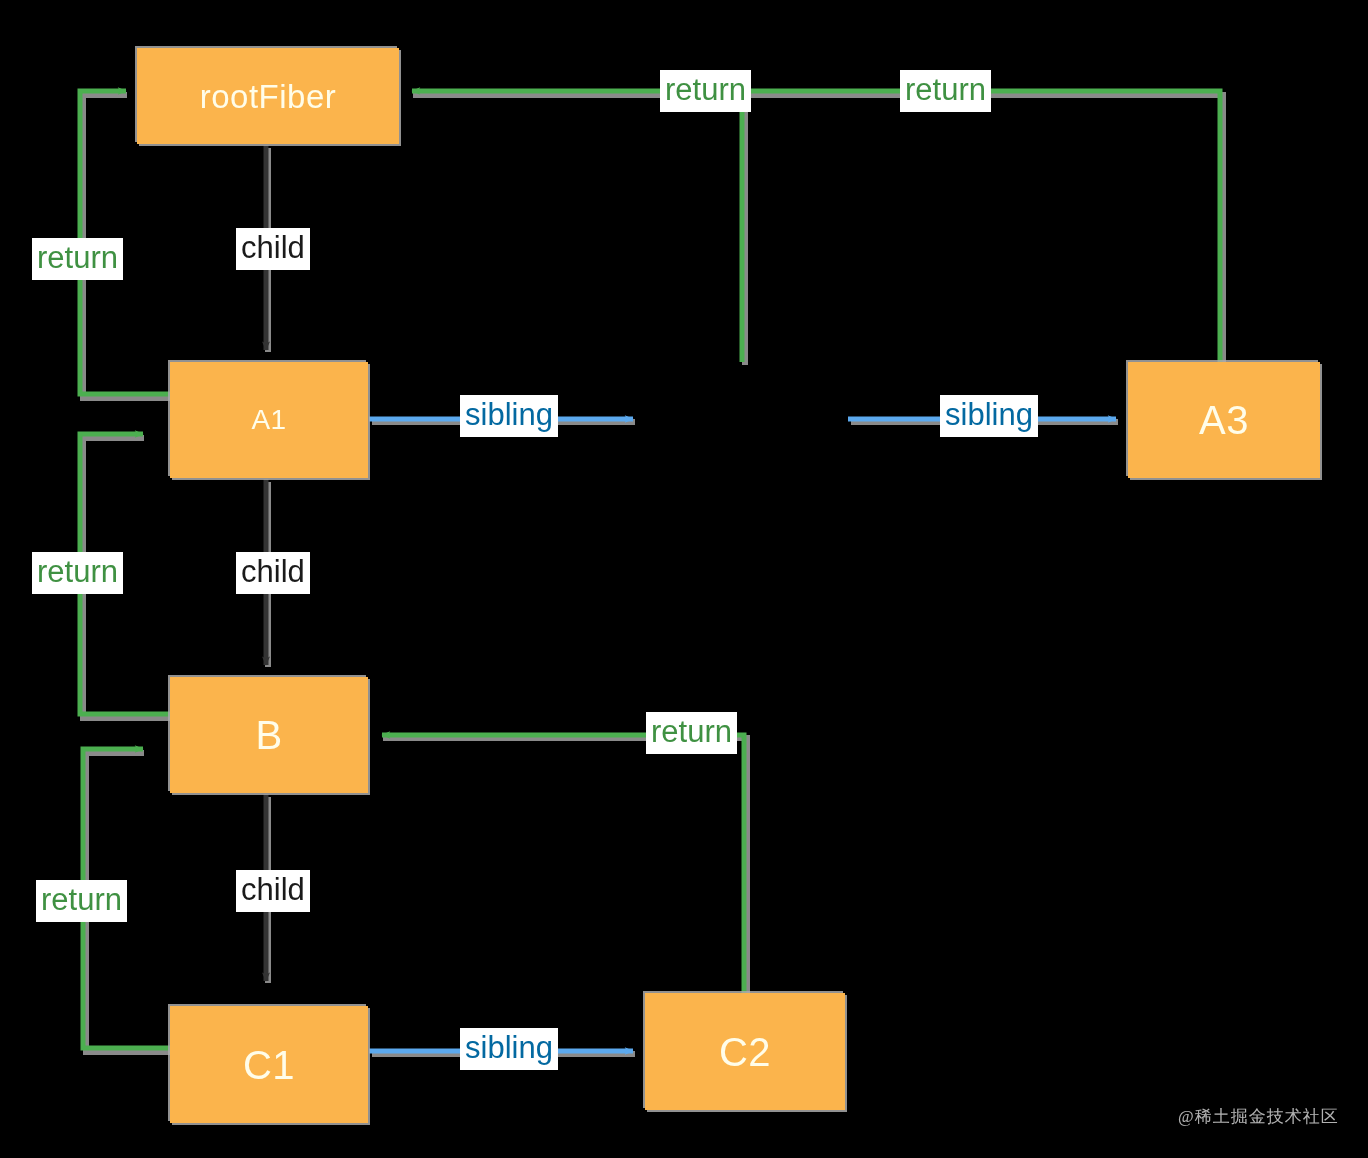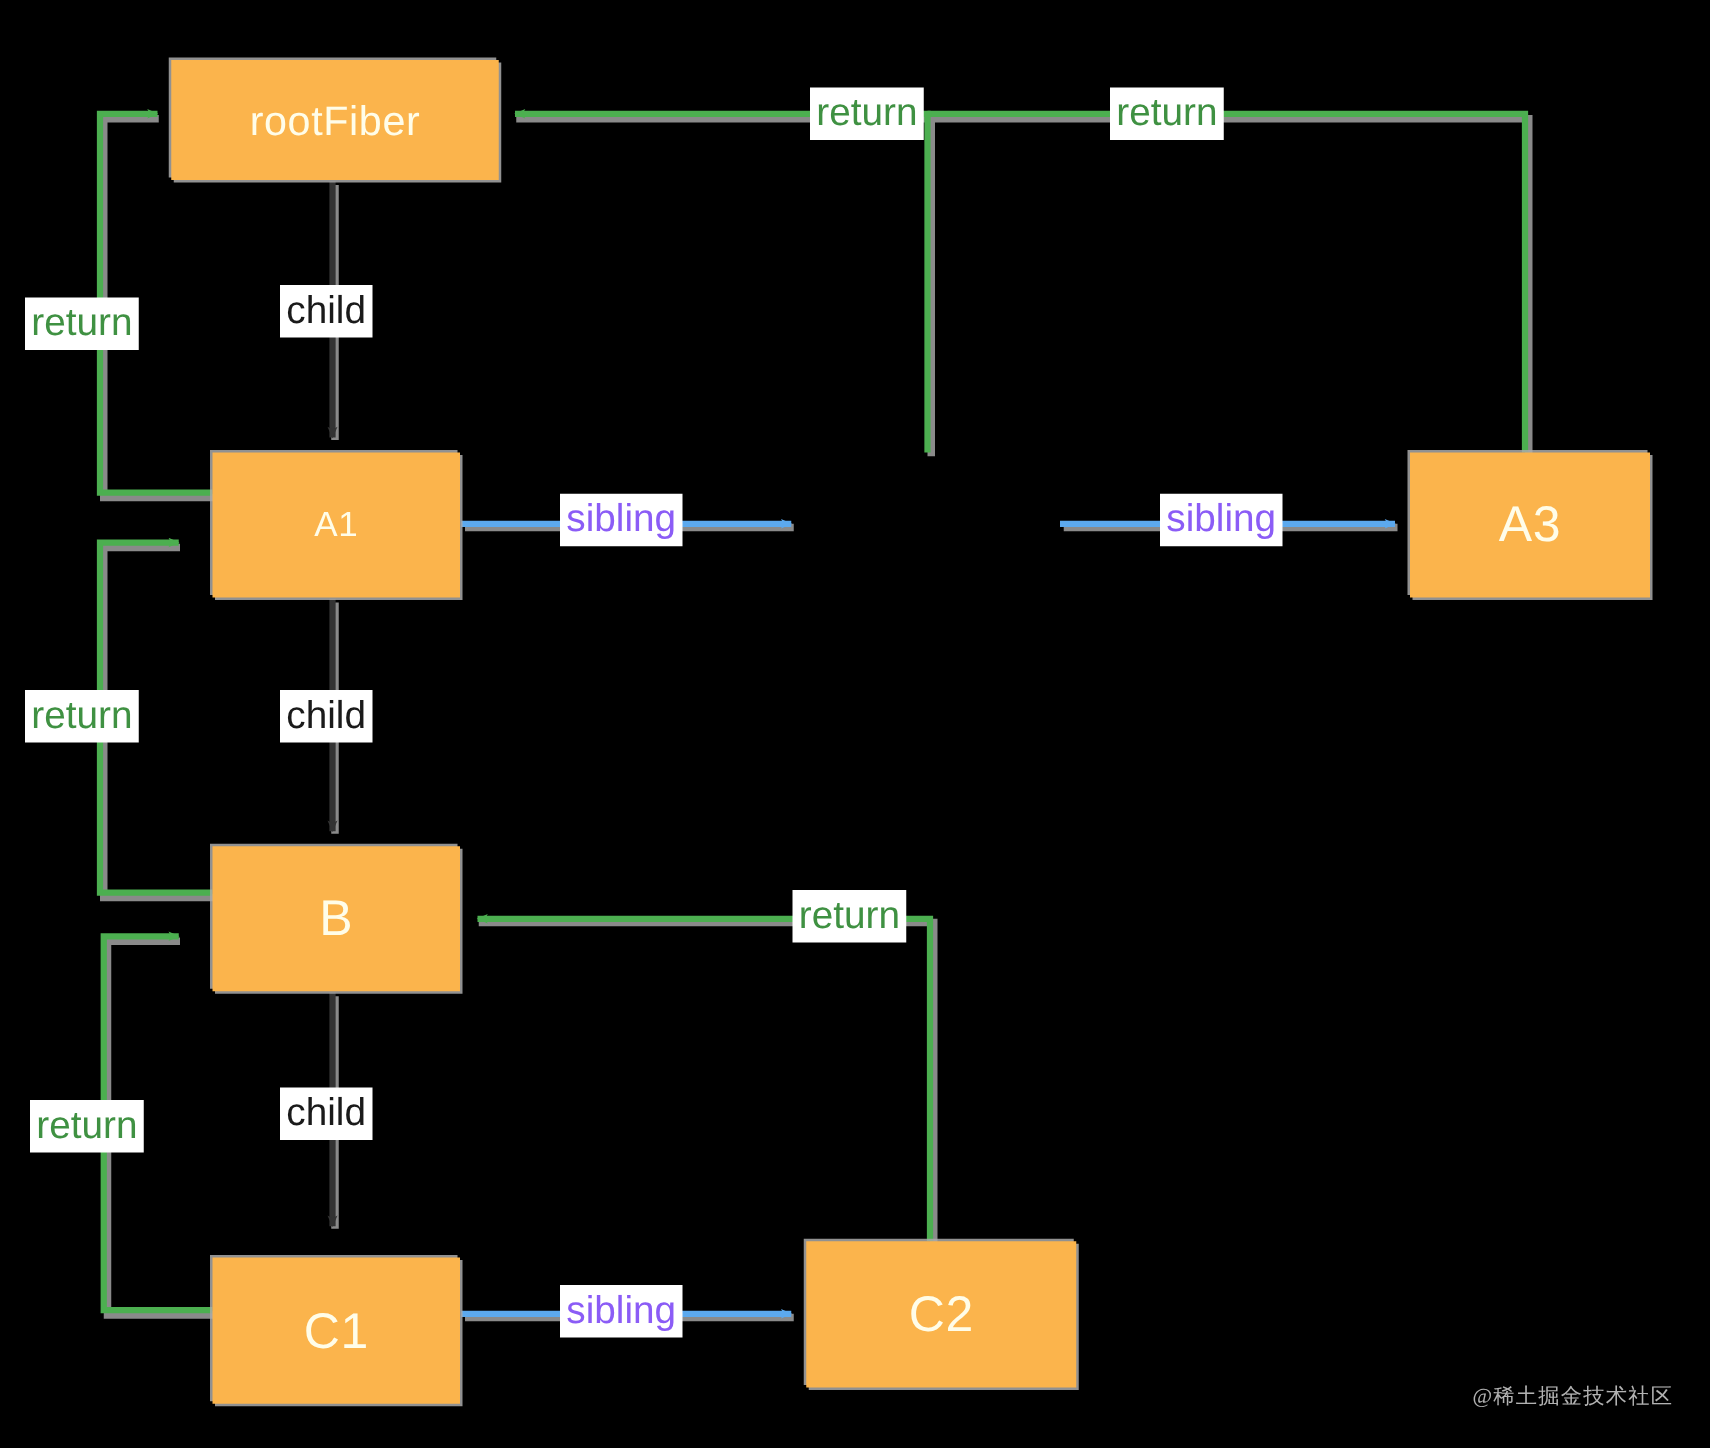--- a/index.html
+++ b/index.html
@@ -48,26 +48,27 @@
     position: absolute;
     background: #ffffff;
     color: #3f9142;
     font-family: "Liberation Sans", sans-serif;
     font-size: 31px;
     line-height: 1.22;
     padding: 1px 5px 3px 5px;
     white-space: nowrap;
     box-sizing: border-box;
     user-select: none;
+    margin-left: 12px;
   }
   .edge-label.child-label {
     color: #1a1a1a;
   }
   .edge-label.sibling-label {
-    color: #8b5cf6;
+    color: #0369a1;
   }
   .watermark {
     position: absolute;
     color: #e5e5e5;
     font-size: 17px;
     font-family: Liberation Serif, serif;
     opacity: 0.78;
     letter-spacing: 1px;
     user-select: none;
     white-space: nowrap;
@@ -154,21 +155,21 @@
   </div>
 
   <div class="node-box" style="left:170px; top:677px; width:198px; height:116px;">
     <span class="node-label" style="font-size:40px;">B</span>
   </div>
 
   <div class="node-box" style="left:170px; top:993px; width:198px; height:117px;margin-top:13px;">
     <span class="node-label" style="font-size:40px;">C1</span>
   </div>
 
-  <div class="node-box" style="left:645px; top:993px; width:216px; height:117px;align-items:center;">
+  <div class="node-box" style="left:645px; top:993px; width:200px; height:117px;align-items:center;">
     <span class="node-label" style="font-size:40px;">C2</span>
   </div>
 
   <div class="edge-label" style="left:20px; top:238px;">return</div>
 
   <div class="edge-label" style="left:648px; top:70px;">return</div>
 
   <div class="edge-label" style="left:888px; top:70px;">return</div>
 
   <div class="edge-label" style="left:20px; top:552px;">return</div>

